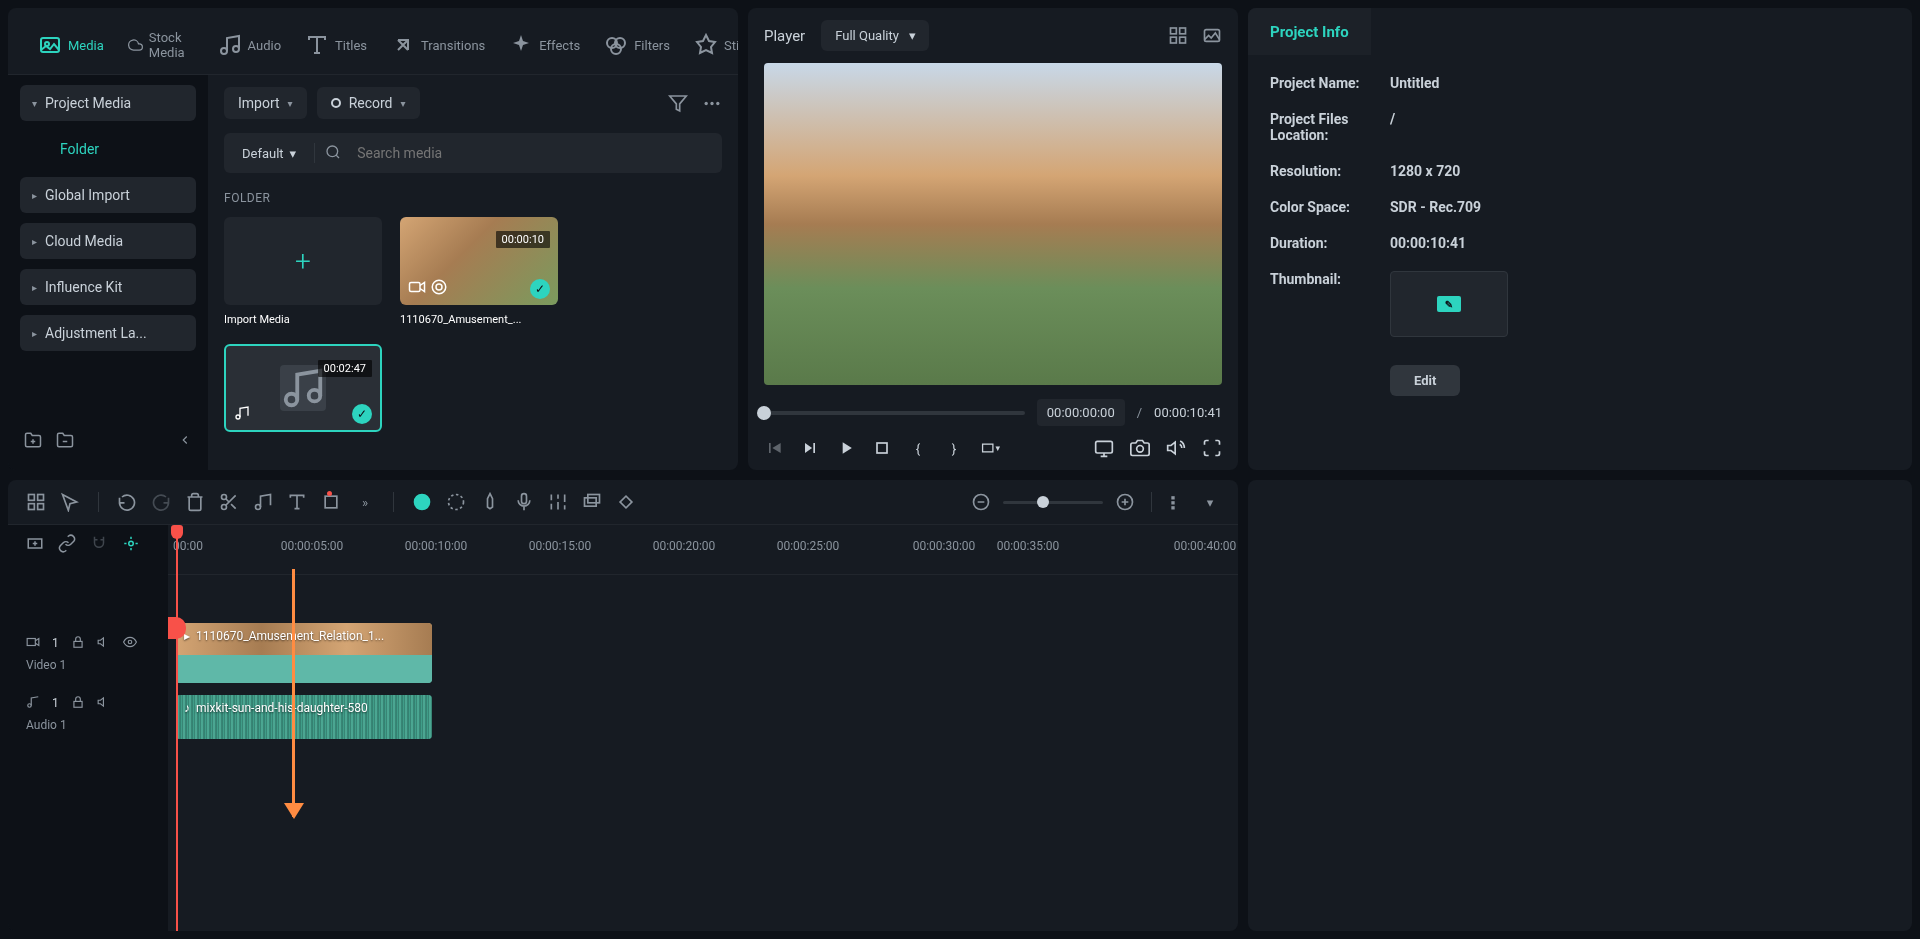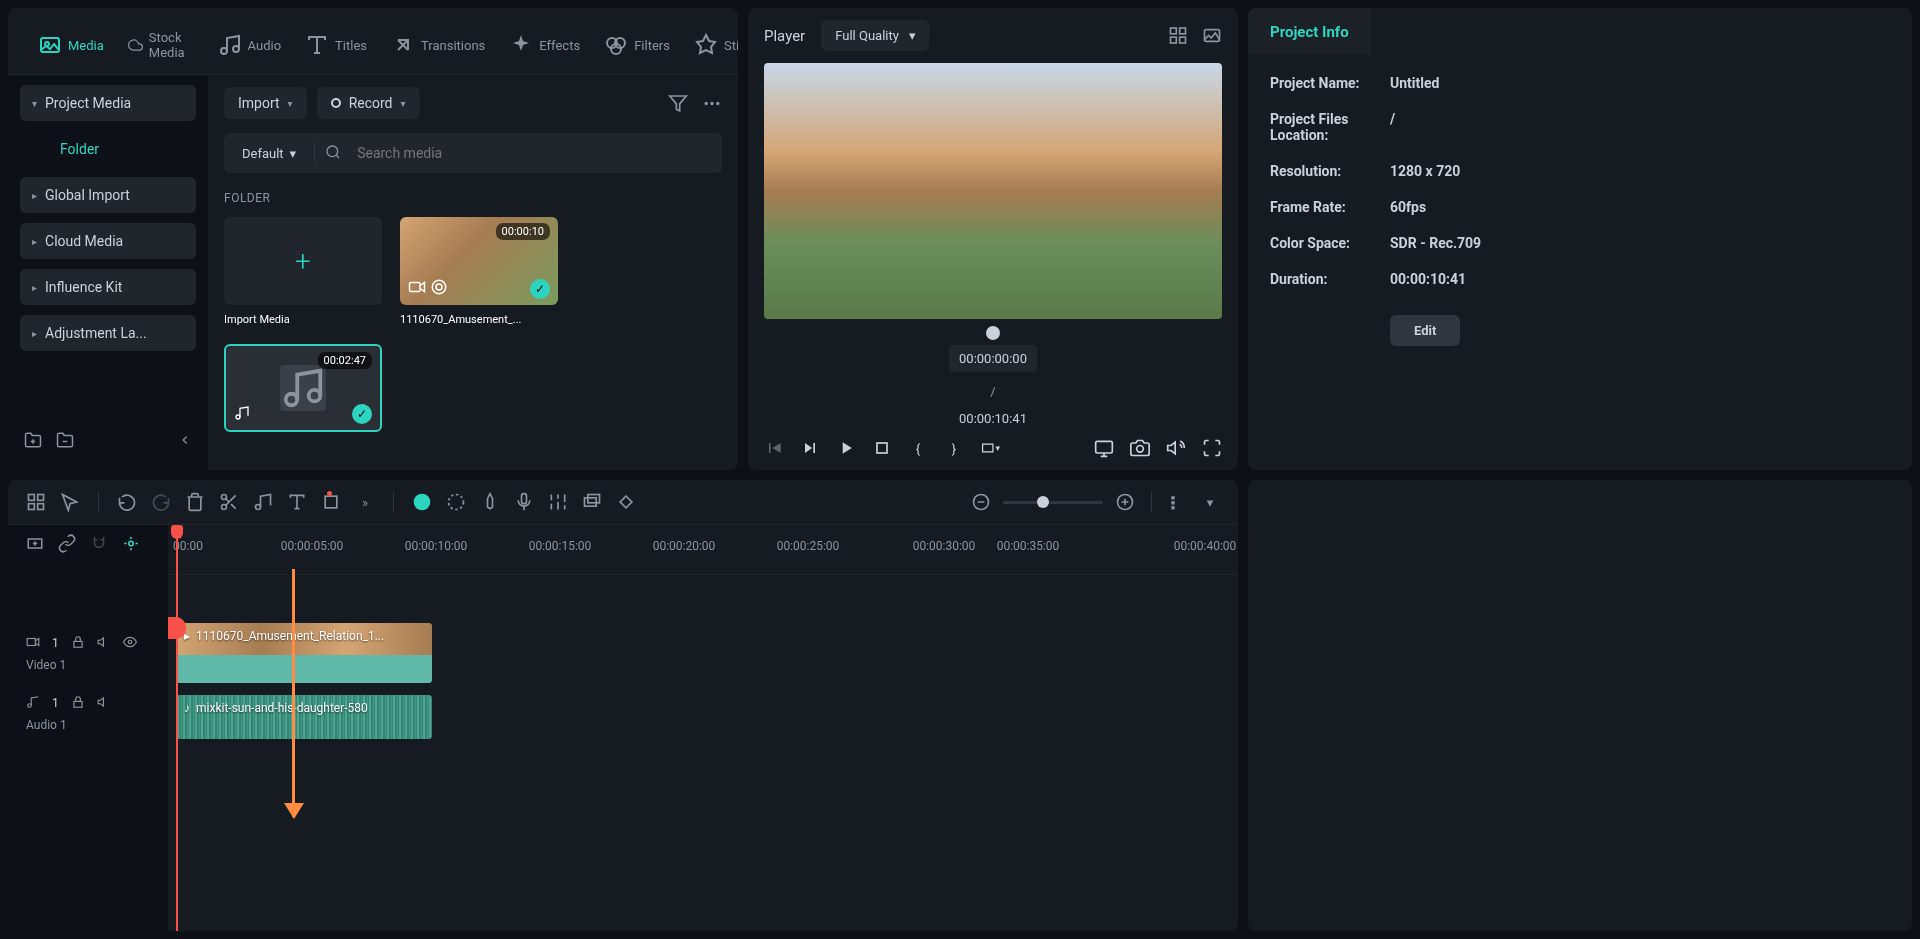--- a/index.html
+++ b/index.html
@@ -38,33 +38,33 @@
 
 .folder-label { color: #8b949e; font-size: 12px; letter-spacing: 0.5px; margin-top: 18px; margin-bottom: 12px; }
 .media-grid { display: flex; gap: 18px; flex-wrap: wrap; }
 .media-item { width: 158px; display: flex; flex-direction: column; gap: 8px; }
 .media-thumb { width: 158px; height: 88px; background: #21262d; border-radius: 6px; position: relative; display: flex; align-items: center; justify-content: center; }
 .media-thumb.import { cursor: pointer; }
 .plus-icon { color: #2dd4bf; font-size: 28px; font-weight: 300; }
 .media-thumb.video { background: linear-gradient(135deg, #d4a574 0%, #a67c52 40%, #7a9b5e 100%); }
 .media-thumb.audio { background: #2a2f36; border: 2px solid #2dd4bf; }
 .audio-center { width: 46px; height: 46px; background: #3a4048; border-radius: 4px; display: flex; align-items: center; justify-content: center; color: #8b949e; }
-.thumb-duration { position: absolute; top: 6px; right: 8px; background: rgba(0,0,0,0.6); color: #fff; font-size: 11px; padding: 2px 6px; border-radius: 7px; }
+.thumb-duration { position: absolute; top: 14px; right: 8px; background: rgba(0,0,0,0.6); color: #fff; font-size: 11px; padding: 2px 6px; border-radius: 1px; }
 .thumb-badge { position: absolute; bottom: 6px; left: 8px; color: #fff; }
 .thumb-check { position: absolute; bottom: 6px; right: 8px; width: 20px; height: 20px; background: #2dd4bf; border-radius: 50%; display: flex; align-items: center; justify-content: center; color: #0d1117; font-size: 12px; }
 .media-item-label { font-size: 11px; color: #ffffff; white-space: nowrap; overflow: hidden; text-overflow: ellipsis; }
 
 
 .player-panel { display: flex; flex-direction: column; padding: 12px 16px; }
 .player-header { display: flex; align-items: center; gap: 16px; }
 .player-title { font-size: 15px; }
 .quality-select { background: #21262d; padding: 8px 14px; border-radius: 6px; display: flex; align-items: center; gap: 10px; cursor: pointer; }
 .player-header-right { margin-left: auto; display: flex; gap: 14px; color: #8b949e; }
 .preview { flex: 1; margin-top: 12px; background: linear-gradient(180deg, #c8d8e8 0%, #d4a574 35%, #a67c52 50%, #6b8e5a 70%, #5a7a4a 100%); border-radius: 4px; }
-.player-scrub { display: flex; align-items: center; gap: 12px; margin-top: 14px; flex-direction: column; }
+.player-scrub { display: flex; align-items: center; gap: 12px; margin-top: 14px; }
 .scrub-track { flex: 1; height: 4px; background: #30363d; border-radius: 2px; position: relative; }
 .scrub-handle { position: absolute; left: 0; top: 50%; transform: translate(-50%, -50%); width: 14px; height: 14px; background: #c9d1d9; border-radius: 50%; }
 .timecode { background: #21262d; padding: 6px 10px; border-radius: 4px; font-size: 13px; font-variant-numeric: tabular-nums; }
 .timecode-sep { color: #8b949e; }
 .player-controls { display: flex; align-items: center; gap: 16px; margin-top: 12px; color: #c9d1d9; }
 .player-controls .icon-btn { cursor: pointer; width: 20px; height: 20px; display: flex; align-items: center; justify-content: center; }
 .player-controls-right { margin-left: auto; display: flex; gap: 16px; }
 
 
 .info-panel { padding: 0; font-weight: bold; }
@@ -423,31 +423,33 @@
         </div>
       <div class="info-row">
           <span class="info-label">Project Files Location:</span>
           <span class="info-value">/</span>
         </div>
       <div class="info-row">
           <span class="info-label">Resolution:</span>
           <span class="info-value">1280 x 720</span>
         </div>
       <div class="info-row">
-          <span class="info-label">Frame Rate:</span>
-          <span class="info-value">60fps</span>
-        </div>
-      <div class="info-row">
           <span class="info-label">Color Space:</span>
           <span class="info-value">SDR - Rec.709</span>
         </div>
       <div class="info-row">
           <span class="info-label">Duration:</span>
           <span class="info-value">00:00:10:41</span>
         </div>
+      <div class="info-row">
+          <span class="info-label">Thumbnail:</span>
+        <div class="thumb-preview">
+            <div class="thumb-edit">✎</div>
+          </div>
+      </div>
       <div class="info-row">
           <span class="info-label"></span>
           <span class="edit-btn">Edit</span>
         </div>
     </div>
   </div>
 
   <div class="panel timeline-panel">
     <div class="timeline-toolbar">
       <span class="tl-icon">

